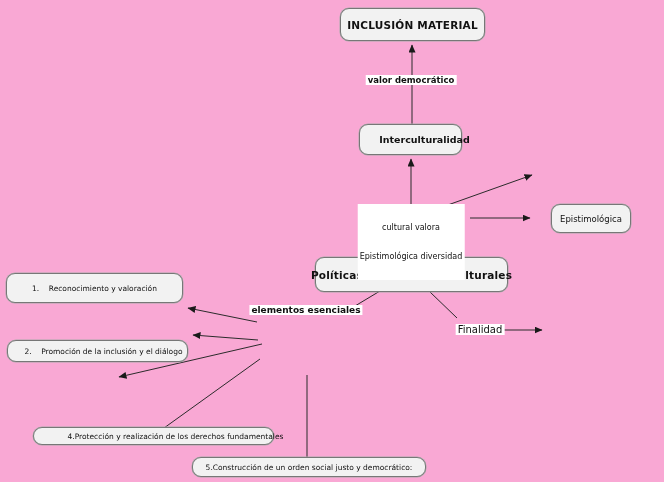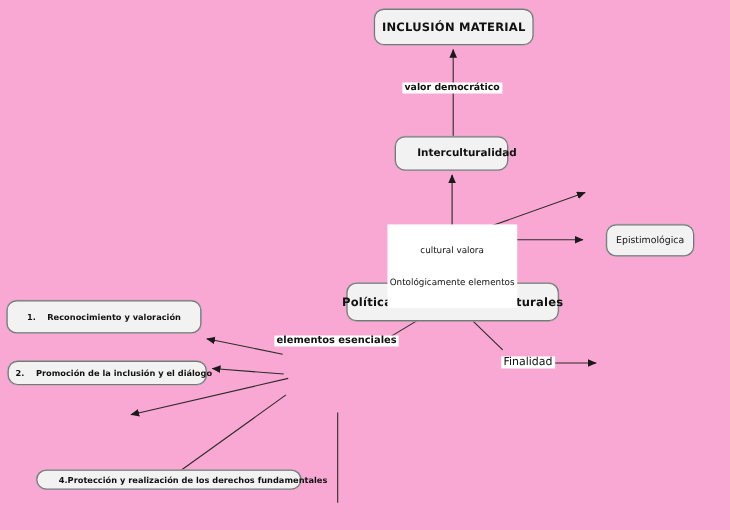--- a/index.html
+++ b/index.html
@@ -29,21 +29,21 @@
     align-items: center;
     justify-content: center;
     text-align: center;
     z-index: 2;
     white-space: pre;
     box-shadow: 0 0 0 0.5px #aaaaaa;
   }
   .node.big   { font-weight: bold; font-size: 10.5px; letter-spacing: 0.2px; }
   .node.mid   { font-weight: bold; font-size: 9.5px; padding-left: 28px; }
   .node.small { font-size: 8.5px; }
-  .node.tiny  { font-size: 7.5px; line-height: 11px; font-weight: bold; }
+  .node.tiny  { font-size: 7.5px; line-height: 11px; }
   .edge-label {
     position: absolute;
     z-index: 3;
     color: #111111;
     background: #ffffff;
     text-align: center;
     white-space: pre;
     padding: 0 2px;
   }
   .edge-label.bold { font-weight: bold; }
@@ -52,21 +52,21 @@
   #lbl-elementos  { left: 306px; top: 305px; transform: translateX(-50%); font-size: 9px; }
   #lbl-finalidad  { left: 480px; top: 324px; transform: translateX(-50%); font-size: 10px; }
 
   #n-inclusion    { left: 340px; top: 8px;   width: 145px; height: 33px; }
   #n-intercult    { left: 359px; top: 124px; width: 103px; height: 31px; }
   #n-cultural     { left: 535px; top: 150px; width: 53px;  height: 28px; }
   #n-epistim      { left: 533px; top: 204px; width: 80px;  height: 29px; margin-left: 18px; }
   #n-politicas    { left: 315px; top: 257px; width: 193px; height: 35px; }
   #n-promuevan    { left: 546px; top: 321px; width: 108px; height: 19px; }
   #n-elem1        { left: 6px;   top: 273px; width: 177px; height: 30px; }
-  #n-elem2        { left: 7px;   top: 328px; width: 181px; height: 22px; padding-left: 12px; }
+  #n-elem2        { left: 7px;   top: 340px; width: 181px; height: 22px; padding-left: 12px; }
   #n-elem3        { left: 12px;  top: 381px; width: 131px; height: 20px; }
   #n-elem4        { left: 33px;  top: 427px; width: 241px; height: 18px; padding-left: 44px; }
   #n-elem5        { left: 192px; top: 457px; width: 234px; height: 20px; }
 </style>
 </head>
 <body>
 
 <div id="stage">
 
   <svg id="wires" viewBox="0 0 664 482" xmlns="http://www.w3.org/2000/svg">
@@ -101,25 +101,26 @@
 
   <div class="node tiny" id="n-elem1">
     <div>1.    Reconocimiento y valoración</div>
   </div>
 
   <div class="node tiny" id="n-elem2">2.    Promoción de la inclusión y el diálogo</div>
 
 
   <div class="node tiny" id="n-elem4">4.Protección y realización de los derechos fundamentales</div>
 
+  <div class="node tiny" id="n-elem5">5.Construcción de un orden social justo y democrático:</div>
 
   <div class="edge-label bold" id="lbl-valor">valor democrático</div>
 
   <div class="edge-label" id="lbl-enfoque">
     <div>cultural valora</div>
-    <div>Ontológicamente elementos</div>
+    <div>Epistimológica diversidad</div>
   </div>
 
   <div class="edge-label bold" id="lbl-elementos">elementos esenciales</div>
 
   <div class="edge-label" id="lbl-finalidad">Finalidad</div>
 
 </div>
 
 </body></html>

